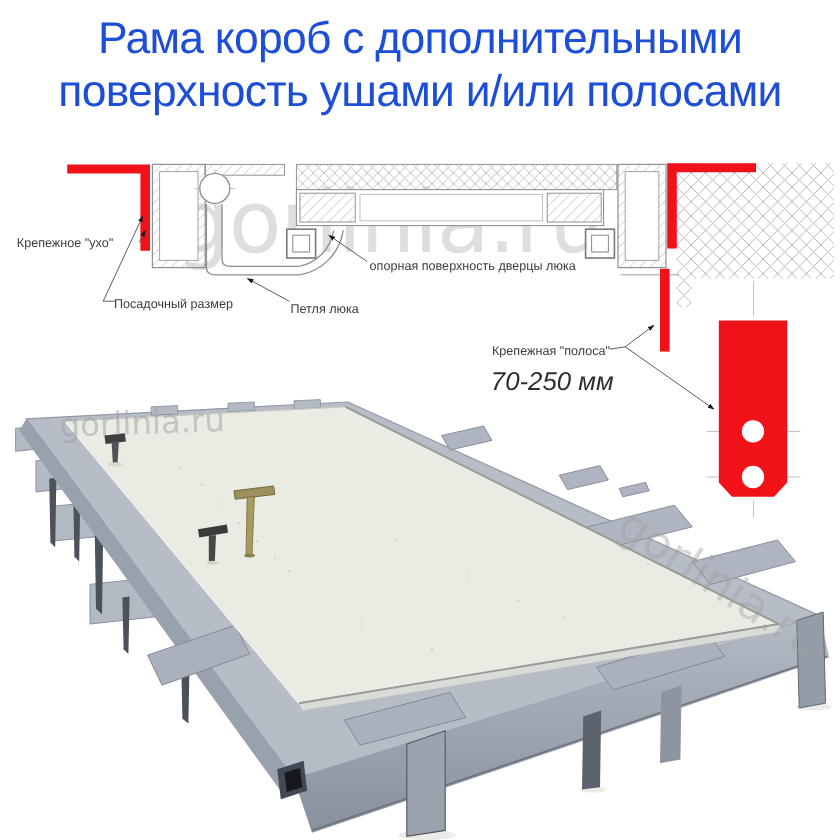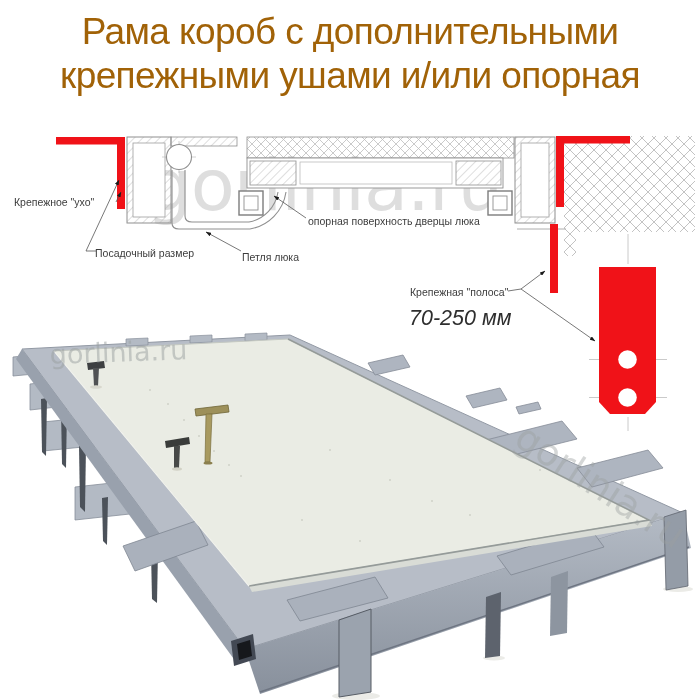--- a/index.html
+++ b/index.html
@@ -1,33 +1,33 @@
 <!DOCTYPE html>
 <html><head>
 <meta charset="utf-8">
 <style>
   html,body{margin:0;padding:0;background:#fff;}
   .canvas{position:relative;width:700px;height:700px;background:#fff;overflow:hidden;
           font-family:"Liberation Sans",sans-serif;}
   .title{position:absolute;top:10px;left:0;right:0;text-align:center;
-         font-size:37px;line-height:44px;font-weight:400;color:#a16207;letter-spacing:-0.6px;}
+         font-size:37px;line-height:44px;font-weight:400;color:#1d4ed8;letter-spacing:-0.6px;}
   .title div{white-space:nowrap;}
   svg{position:absolute;left:0;top:0;}
   svg text{font-family:"Liberation Sans",sans-serif;}
   .lbl{font-size:10.5px;fill:#3c3c3c;}
   .wm{font-family:"DejaVu Sans",sans-serif;}
 </style>
 </head>
 <body>
 
 <div class="canvas">
 
   <div class="title">
     <div>Рама короб с дополнительными</div>
-    <div>крепежными ушами и/или опорная</div>
+    <div>поверхность ушами и/или полосами</div>
   </div>
 
   <svg width="700" height="700" viewBox="0 0 700 700">
     <defs>
       <pattern id="h45" width="6" height="6" patternUnits="userSpaceOnUse" patternTransform="rotate(45)">
         <line x1="0" y1="0" x2="0" y2="6" stroke="#b7b7b7" stroke-width="0.9"></line>
       </pattern>
       <pattern id="cross" width="9" height="9" patternUnits="userSpaceOnUse">
         <path d="M0,0 L9,9 M9,0 L0,9" stroke="#bcbcbc" stroke-width="0.8" fill="none"></path>
       </pattern>

